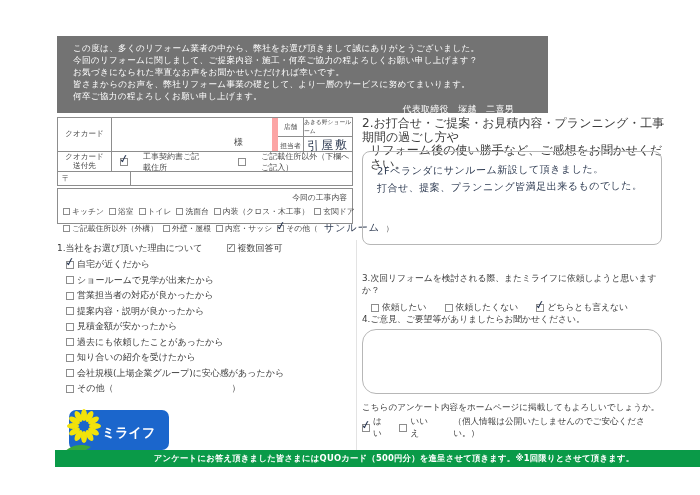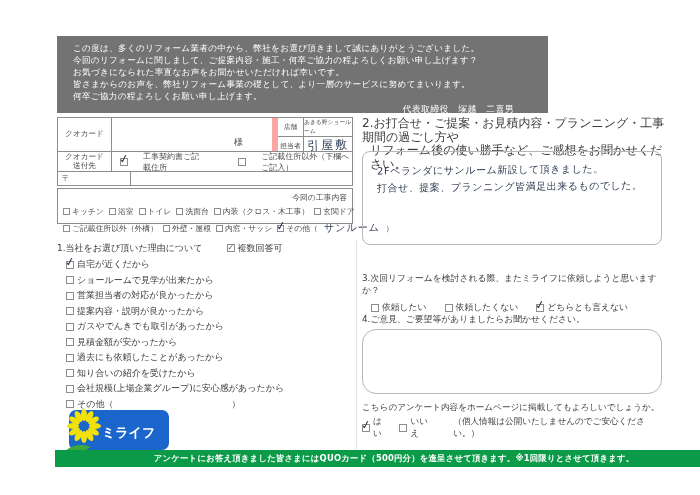--- a/index.html
+++ b/index.html
@@ -229,24 +229,20 @@
         <span class="cb"></span>
         <span>ショールームで見学が出来たから</span>
       </div>
     <div class="q1-opt">
         <span class="cb"></span>
         <span>営業担当者の対応が良かったから</span>
       </div>
     <div class="q1-opt">
         <span class="cb"></span>
         <span>提案内容・説明が良かったから</span>
-      </div>
-    <div class="q1-opt">
-        <span class="cb"></span>
-        <span>ガスやでんきでも取引があったから</span>
       </div>
     <div class="q1-opt">
         <span class="cb"></span>
         <span>見積金額が安かったから</span>
       </div>
     <div class="q1-opt">
         <span class="cb"></span>
         <span>過去にも依頼したことがあったから</span>
       </div>
     <div class="q1-opt">

